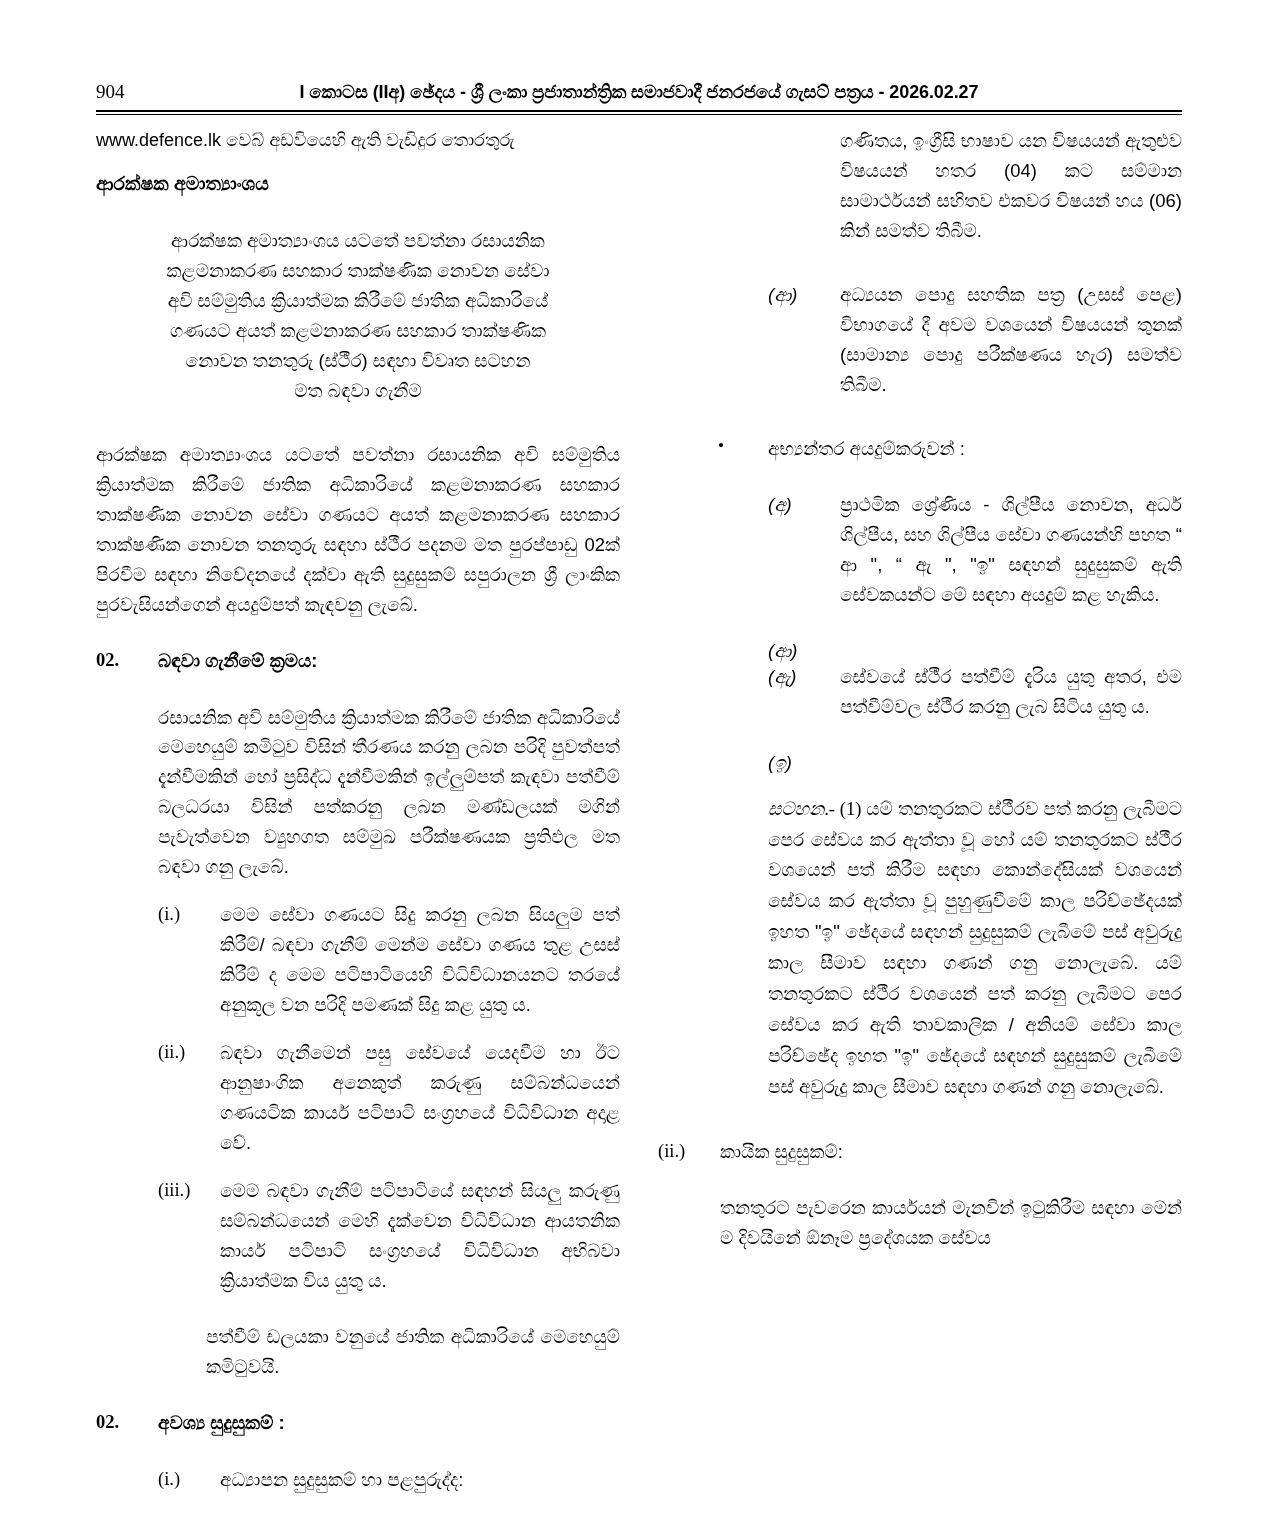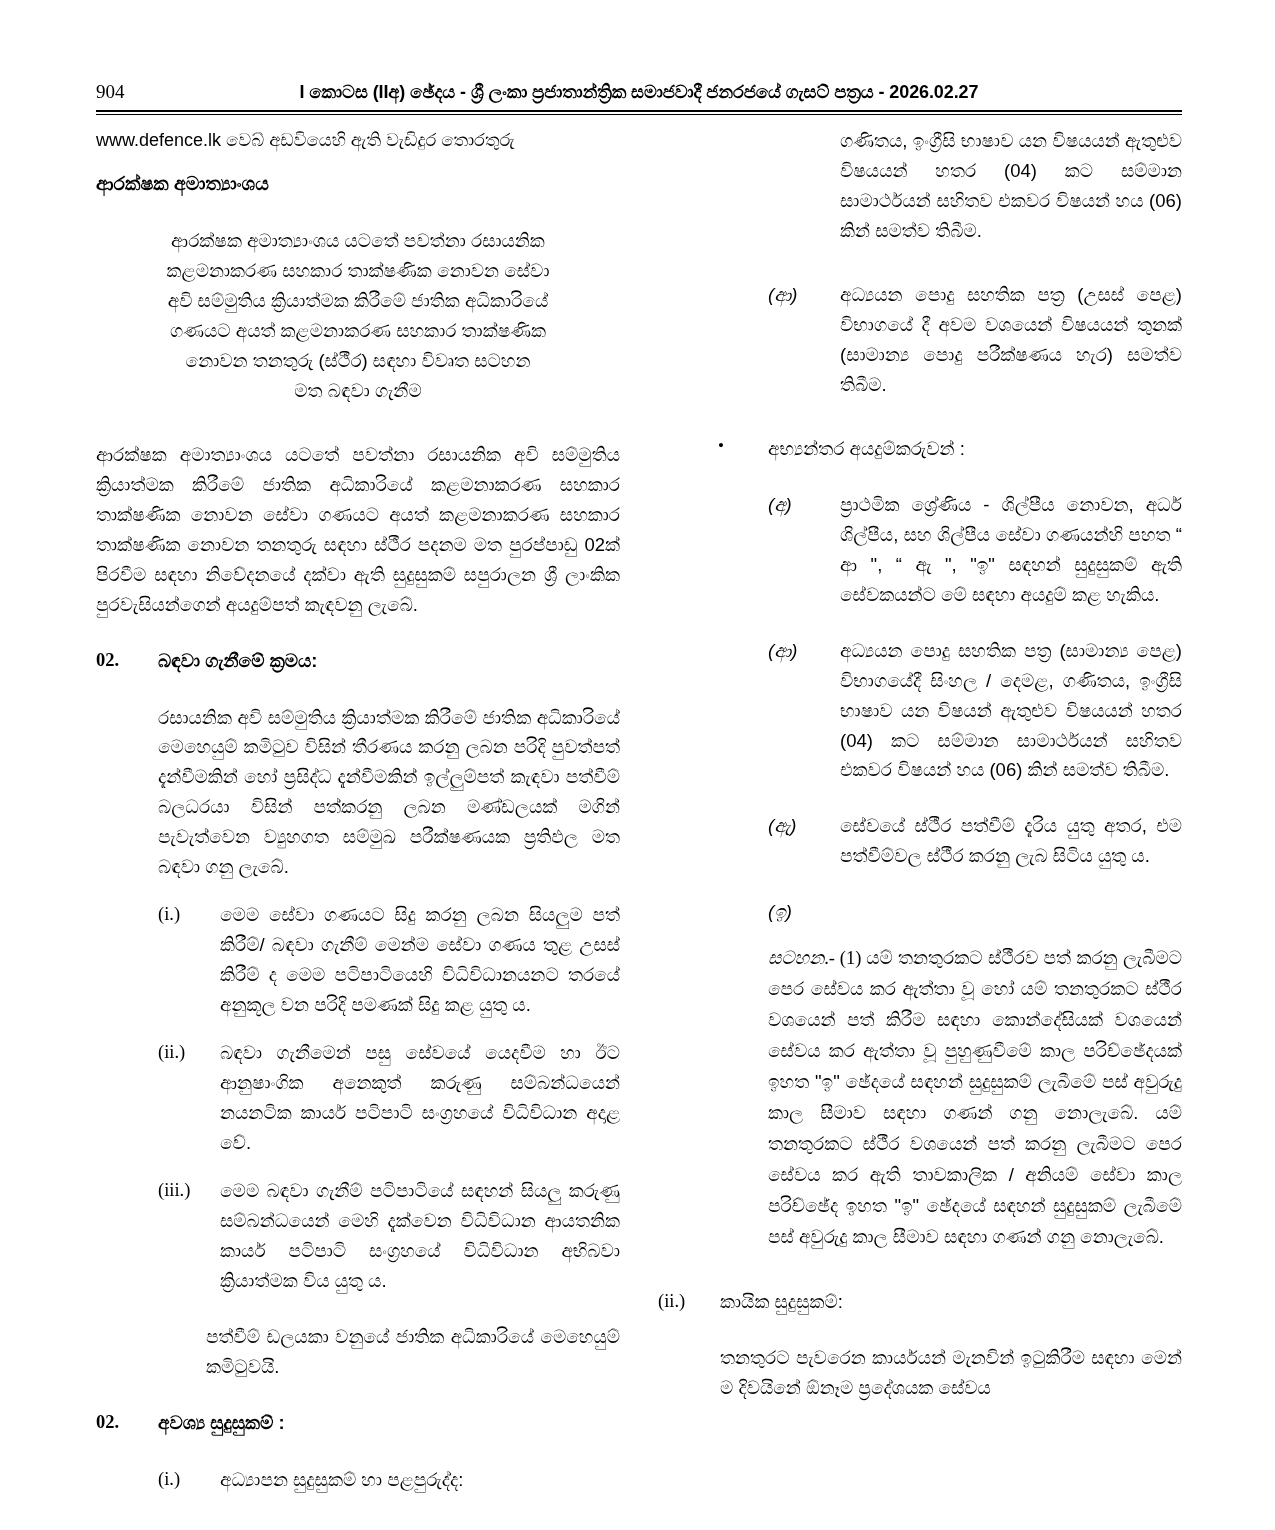--- a/index.html
+++ b/index.html
@@ -241,21 +241,21 @@
 
     <div class="romanrow">
       <span class="marker">(i.)</span>
       <span class="just sinh" style="display:block">මෙම සේවා ගණයට සිදු කරනු ලබන සියලුම පත් කිරීම්/ බඳවා ගැනීම් මෙන්ම සේවා ගණය තුළ උසස් කිරීම් ද මෙම පටිපාටියෙහි විධිවිධානයනට තරයේ අනුකූල වන පරිදි පමණක් සිදු කළ යුතු ය.</span>
     </div>
 
     <div class="gap-s"></div>
 
     <div class="romanrow">
       <span class="marker">(ii.)</span>
-      <span class="just sinh" style="display:block">බඳවා ගැනීමෙන් පසු සේවයේ යෙදවීම හා ඊට ආනුෂාංගික අනෙකුත් කරුණු සම්බන්ධයෙන් නයනටික කාර්ය පටිපාටි සංග්‍රහයේ විධිවිධාන අදාළ වේ.</span>
+      <span class="just sinh" style="display:block">බඳවා ගැනීමෙන් පසු සේවයේ යෙදවීම හා ඊට ආනුෂාංගික අනෙකුත් කරුණු සම්බන්ධයෙන් ගණයටික කාර්ය පටිපාටි සංග්‍රහයේ විධිවිධාන අදාළ වේ.</span>
     </div>
 
     <div class="gap-s"></div>
 
     <div class="romanrow">
       <span class="marker">(iii.)</span>
       <span class="just sinh" style="display:block">මෙම බඳවා ගැනීම් පටිපාටියේ සඳහන් සියලු කරුණු සම්බන්ධයෙන් මෙහි දැක්වෙන විධිවිධාන ආයතනික කාර්ය පටිපාටි සංග්‍රහයේ විධිවිධාන අභිබවා ක්‍රියාත්මක විය යුතු ය.</span>
     </div>
 
     <div class="gap-m"></div>
@@ -298,21 +298,20 @@
 
     <div class="letterrow rcol">
       <span class="marker sinh">(අ)</span>
       <span class="just sinh" style="display:block">ප්‍රාථමික ශ්‍රේණිය - ශිල්පීය නොවන, අර්ධ ශිල්පීය, සහ ශිල්පීය සේවා ගණයන්හි පහත “ ආ ", “ ඇ ", "ඉ" සඳහන් සුදුසුකම් ඇති සේවකයන්ට මේ සඳහා අයදුම් කළ හැකිය.</span>
     </div>
 
     <div class="gap-m"></div>
 
     <div class="letterrow rcol">
       <span class="marker sinh">(ආ)</span>
-      <span class="just sinh" style="display:block">අධ්‍යයන පොදු සහතික පත්‍ර (සාමාන්‍ය පෙළ) විභාගයේදී සිංහල / දෙමළ, ගණිතය, ඉංග්‍රීසි භාෂාව යන විෂයන් ඇතුළුව විෂයයන් හතර (04) කට සම්මාන සාමාර්ථයන් සහිතව එකවර විෂයන් හය (06) කින් සමත්ව තිබීම.</span>
     </div>
 
     <div class="gap-m"></div>
 
     <div class="letterrow rcol">
       <span class="marker sinh">(ඇ)</span>
       <span class="just sinh" style="display:block">සේවයේ ස්ථීර පත්වීම් දැරිය යුතු අතර, එම පත්වීම්වල ස්ථීර කරනු ලැබ සිටිය යුතු ය.</span>
     </div>
 
     <div class="gap-m"></div>

